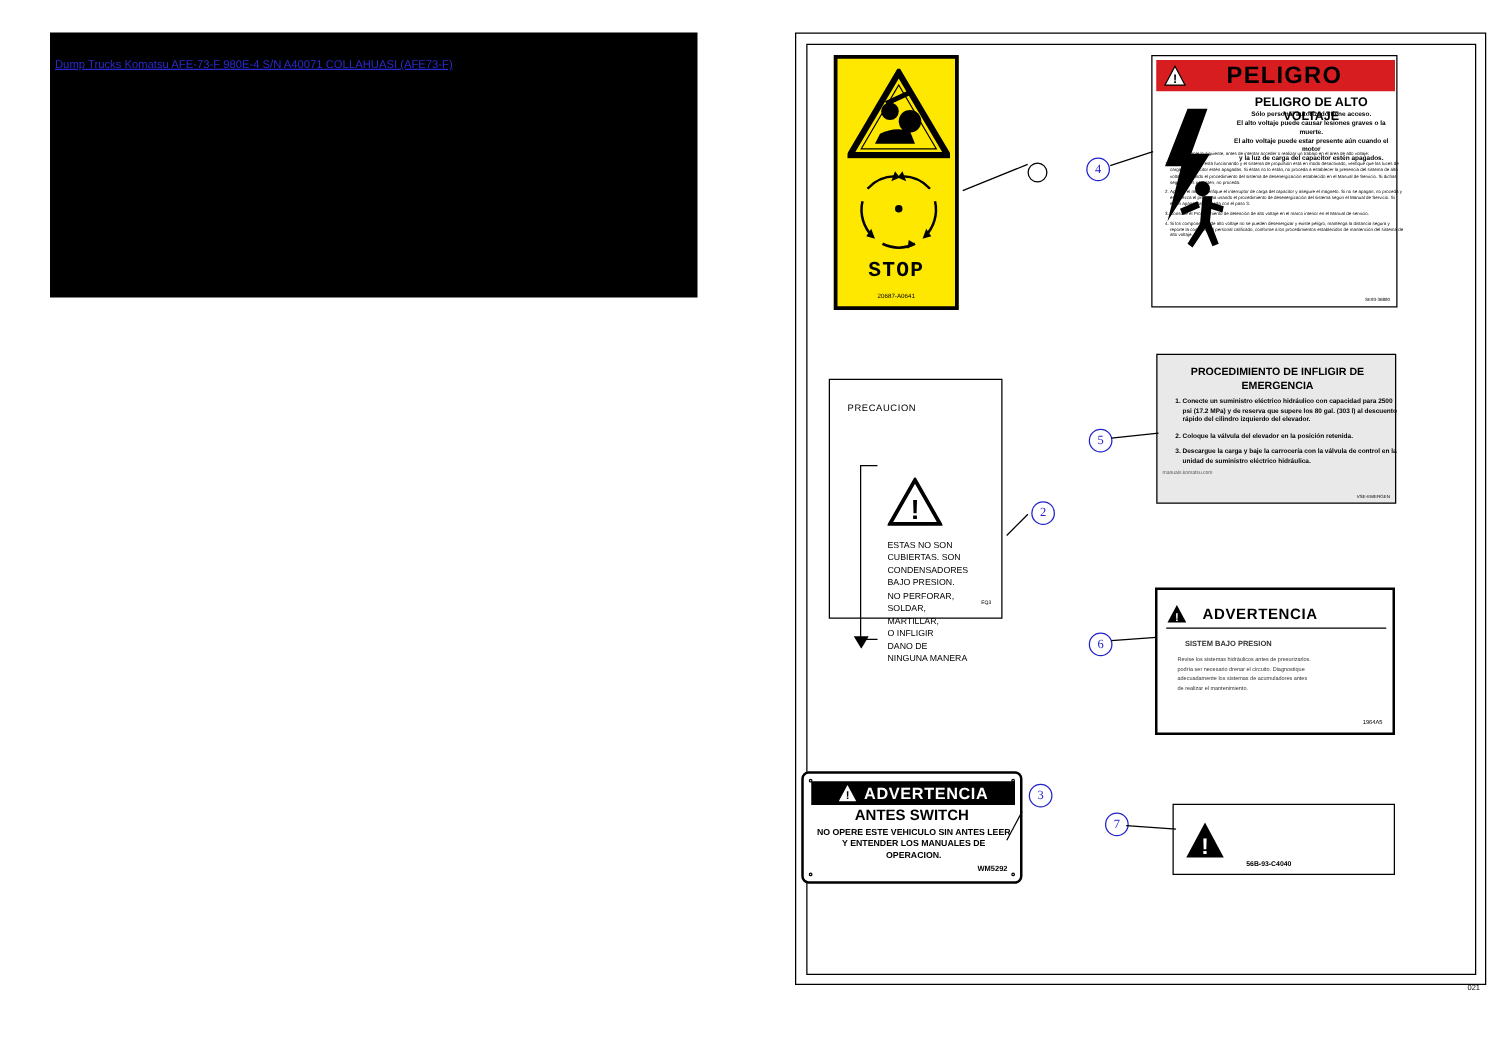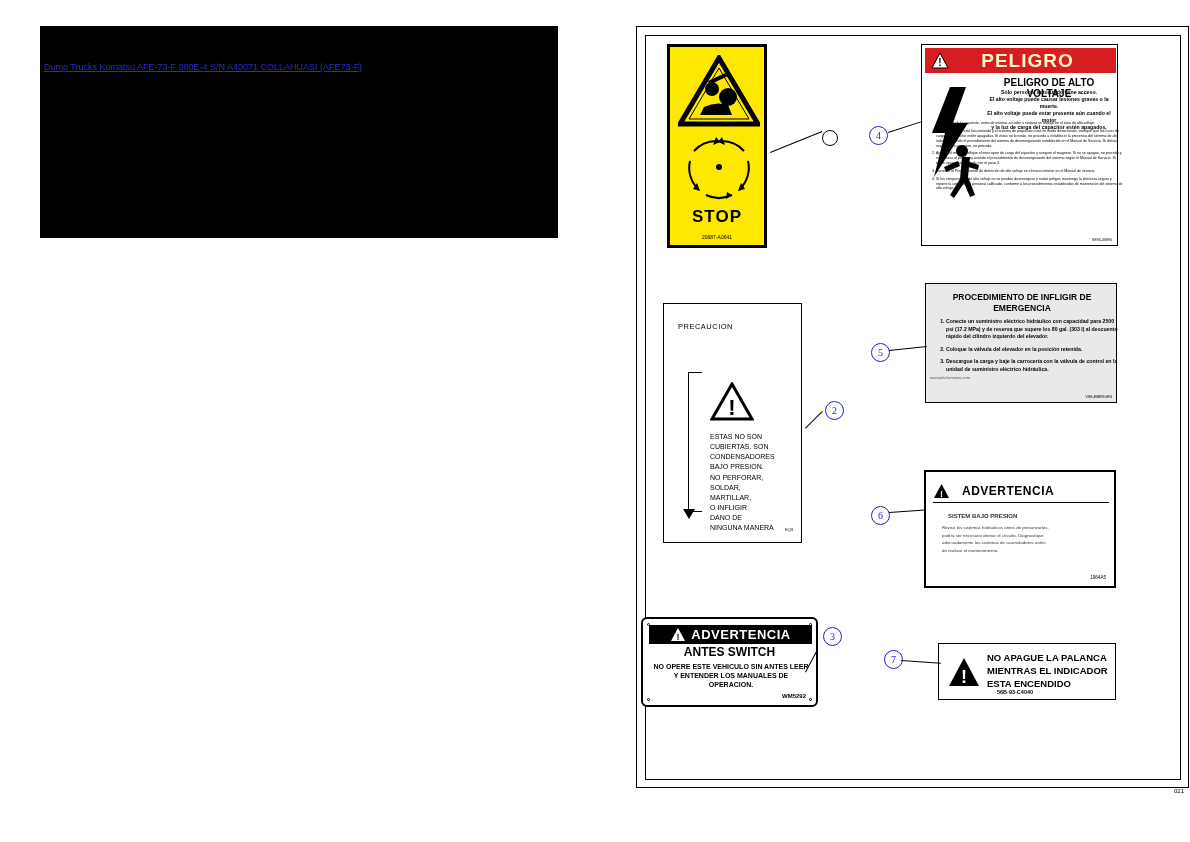--- a/index.html
+++ b/index.html
@@ -26,21 +26,21 @@
     position: absolute;
     left: 40px;
     top: 26px;
     width: 518px;
     height: 212px;
     background: #000000;
   }
   .left-panel-link {
     position: absolute;
     left: 4px;
-    top: 36px;
+    top: 20px;
     font-size: 9px;
     color: #2a2ad0;
     text-decoration: underline;
     white-space: nowrap;
     letter-spacing: 0px;
   }
 
   
   .sheet {
     position: absolute;
@@ -120,21 +120,21 @@
     top: 84px;
     width: 78px;
     height: 72px;
   }
   .yellow-stop {
     position: absolute;
     left: 0;
     right: 0;
     bottom: 18px;
     text-align: center;
-    font-family: Liberation Sans, sans-serif;
+    font-family: Liberation Mono, monospace;
     font-weight: bold;
     font-size: 17px;
     color: #000;
     letter-spacing: 1px;
   }
   .yellow-code {
     position: absolute;
     left: 0; right: 0;
     bottom: 5px;
     text-align: center;
@@ -162,21 +162,21 @@
     box-sizing: border-box;
     display: flex;
     align-items: center;
   }
   .peligro-tri {
     margin-left: 6px;
   }
   .peligro-word {
     flex: 1;
     text-align: center;
-    color: #fef9c3;
+    color: #000000;
     font-weight: bold;
     font-size: 19px;
     letter-spacing: 1px;
     font-family: "Liberation Sans", sans-serif;
     padding-right: 10px;
   }
   .peligro-title {
     position: absolute;
     left: 62px;
     top: 32px;
@@ -359,21 +359,21 @@
     left: 8px;
     top: 12px;
   }
 
   
   .lbl-precaucion {
     position: absolute;
     left: 663px;
     top: 303px;
     width: 139px;
-    height: 240px;
+    height: 192px;
     background: #ffffff;
     border: 1px solid #000;
     box-sizing: border-box;
   }
   .prec-word {
     position: absolute;
     left: 14px;
     top: 18px;
     font-size: 7.5px;
     letter-spacing: 0.5px;
@@ -599,21 +599,20 @@
     <div class="adv6-code">1964A5</div>
   </div>
   <div class="callout" style="left:871px; top:506px;">6</div>
   <div class="leader" style="left:889px; top:512px; width:36px; transform:rotate(-4deg);"></div>
 
   <div class="lbl-palanca">
     <svg class="palanca-tri" width="34" height="32" viewBox="0 0 34 32">
       <polygon points="17,2 32,30 2,30" fill="#000"></polygon>
       <text x="17" y="27" font-size="18" text-anchor="middle" font-family="Liberation Sans, sans-serif" font-weight="bold" fill="#fff">!</text>
     </svg>
-    <div class="palanca-text">NO APAGUE LA PALANCA MIENTRAS EL INDICADOR ESTA ENCENDIDO</div>
     <div class="palanca-code">56B-93-C4040</div>
   </div>
   <div class="callout" style="left:884px; top:650px;">7</div>
   <div class="leader" style="left:901px; top:660px; width:40px; transform:rotate(4deg);"></div>
 
   <div class="lbl-precaucion">
     <div class="prec-word">PRECAUCION</div>
     <div class="prec-bracket"></div>
     <svg class="prec-arrow" width="12" height="12" viewBox="0 0 12 12">
       <polygon points="6,12 0,2 12,2" fill="#000"></polygon>

